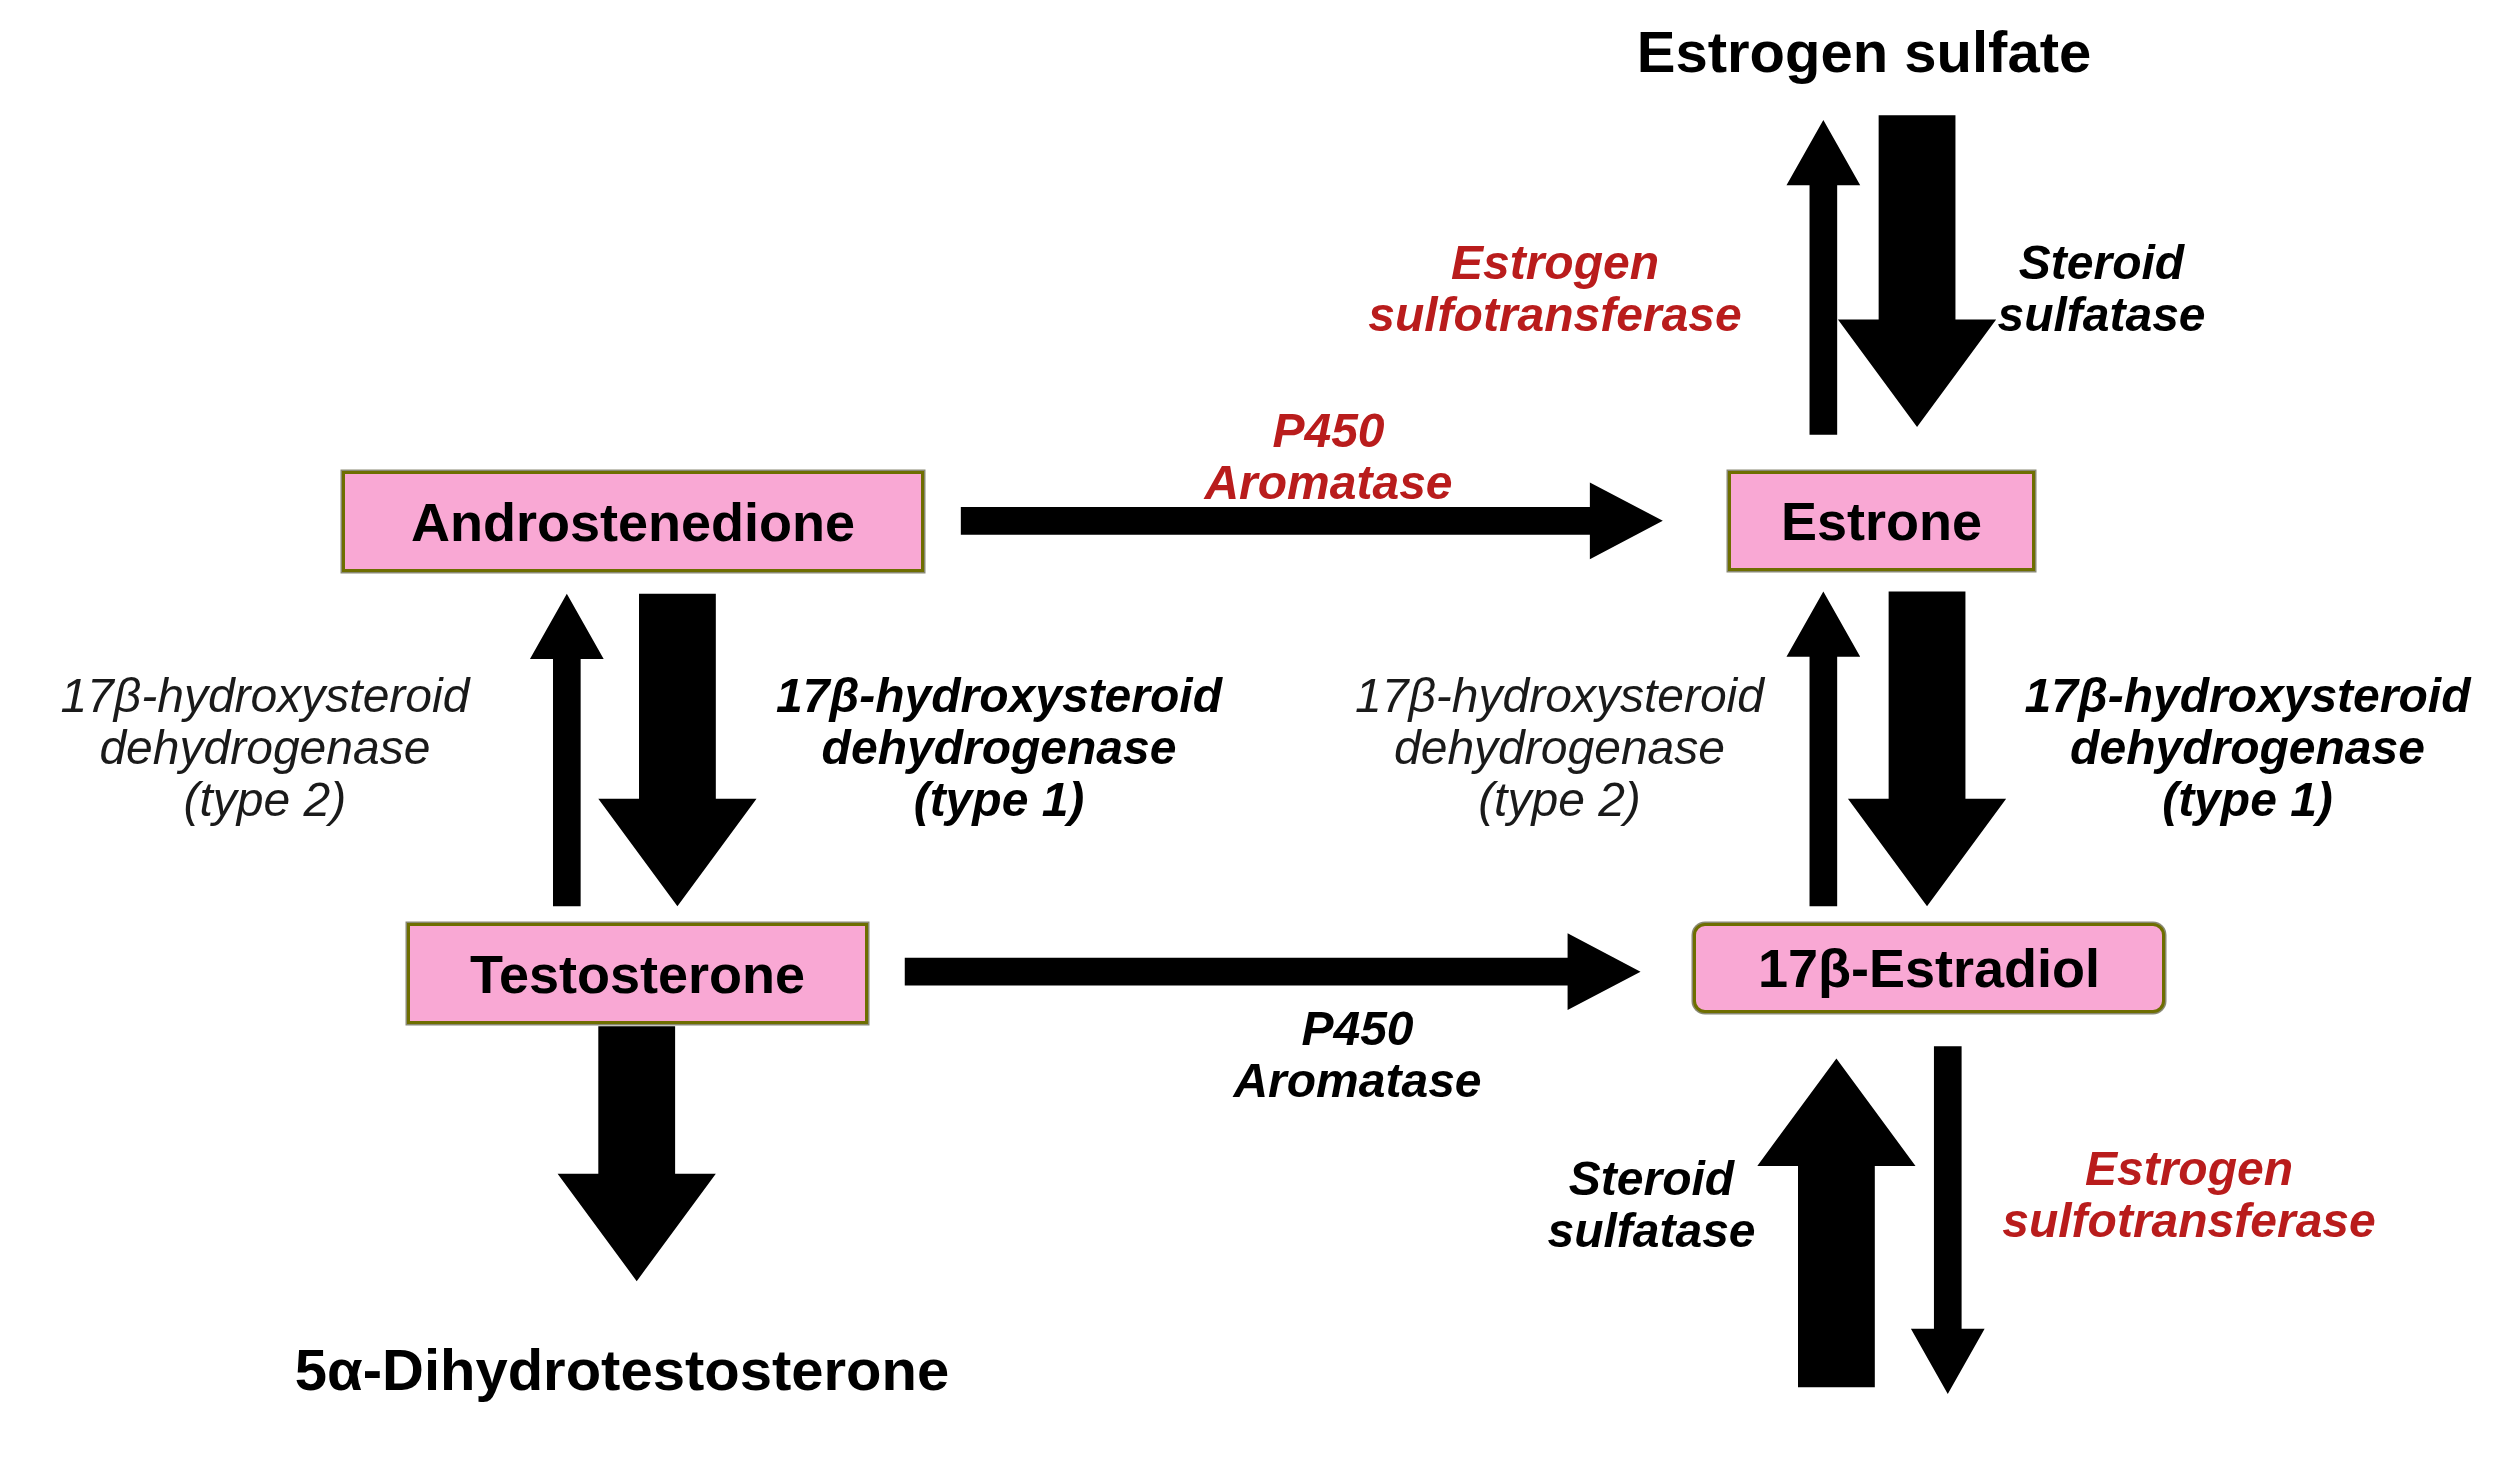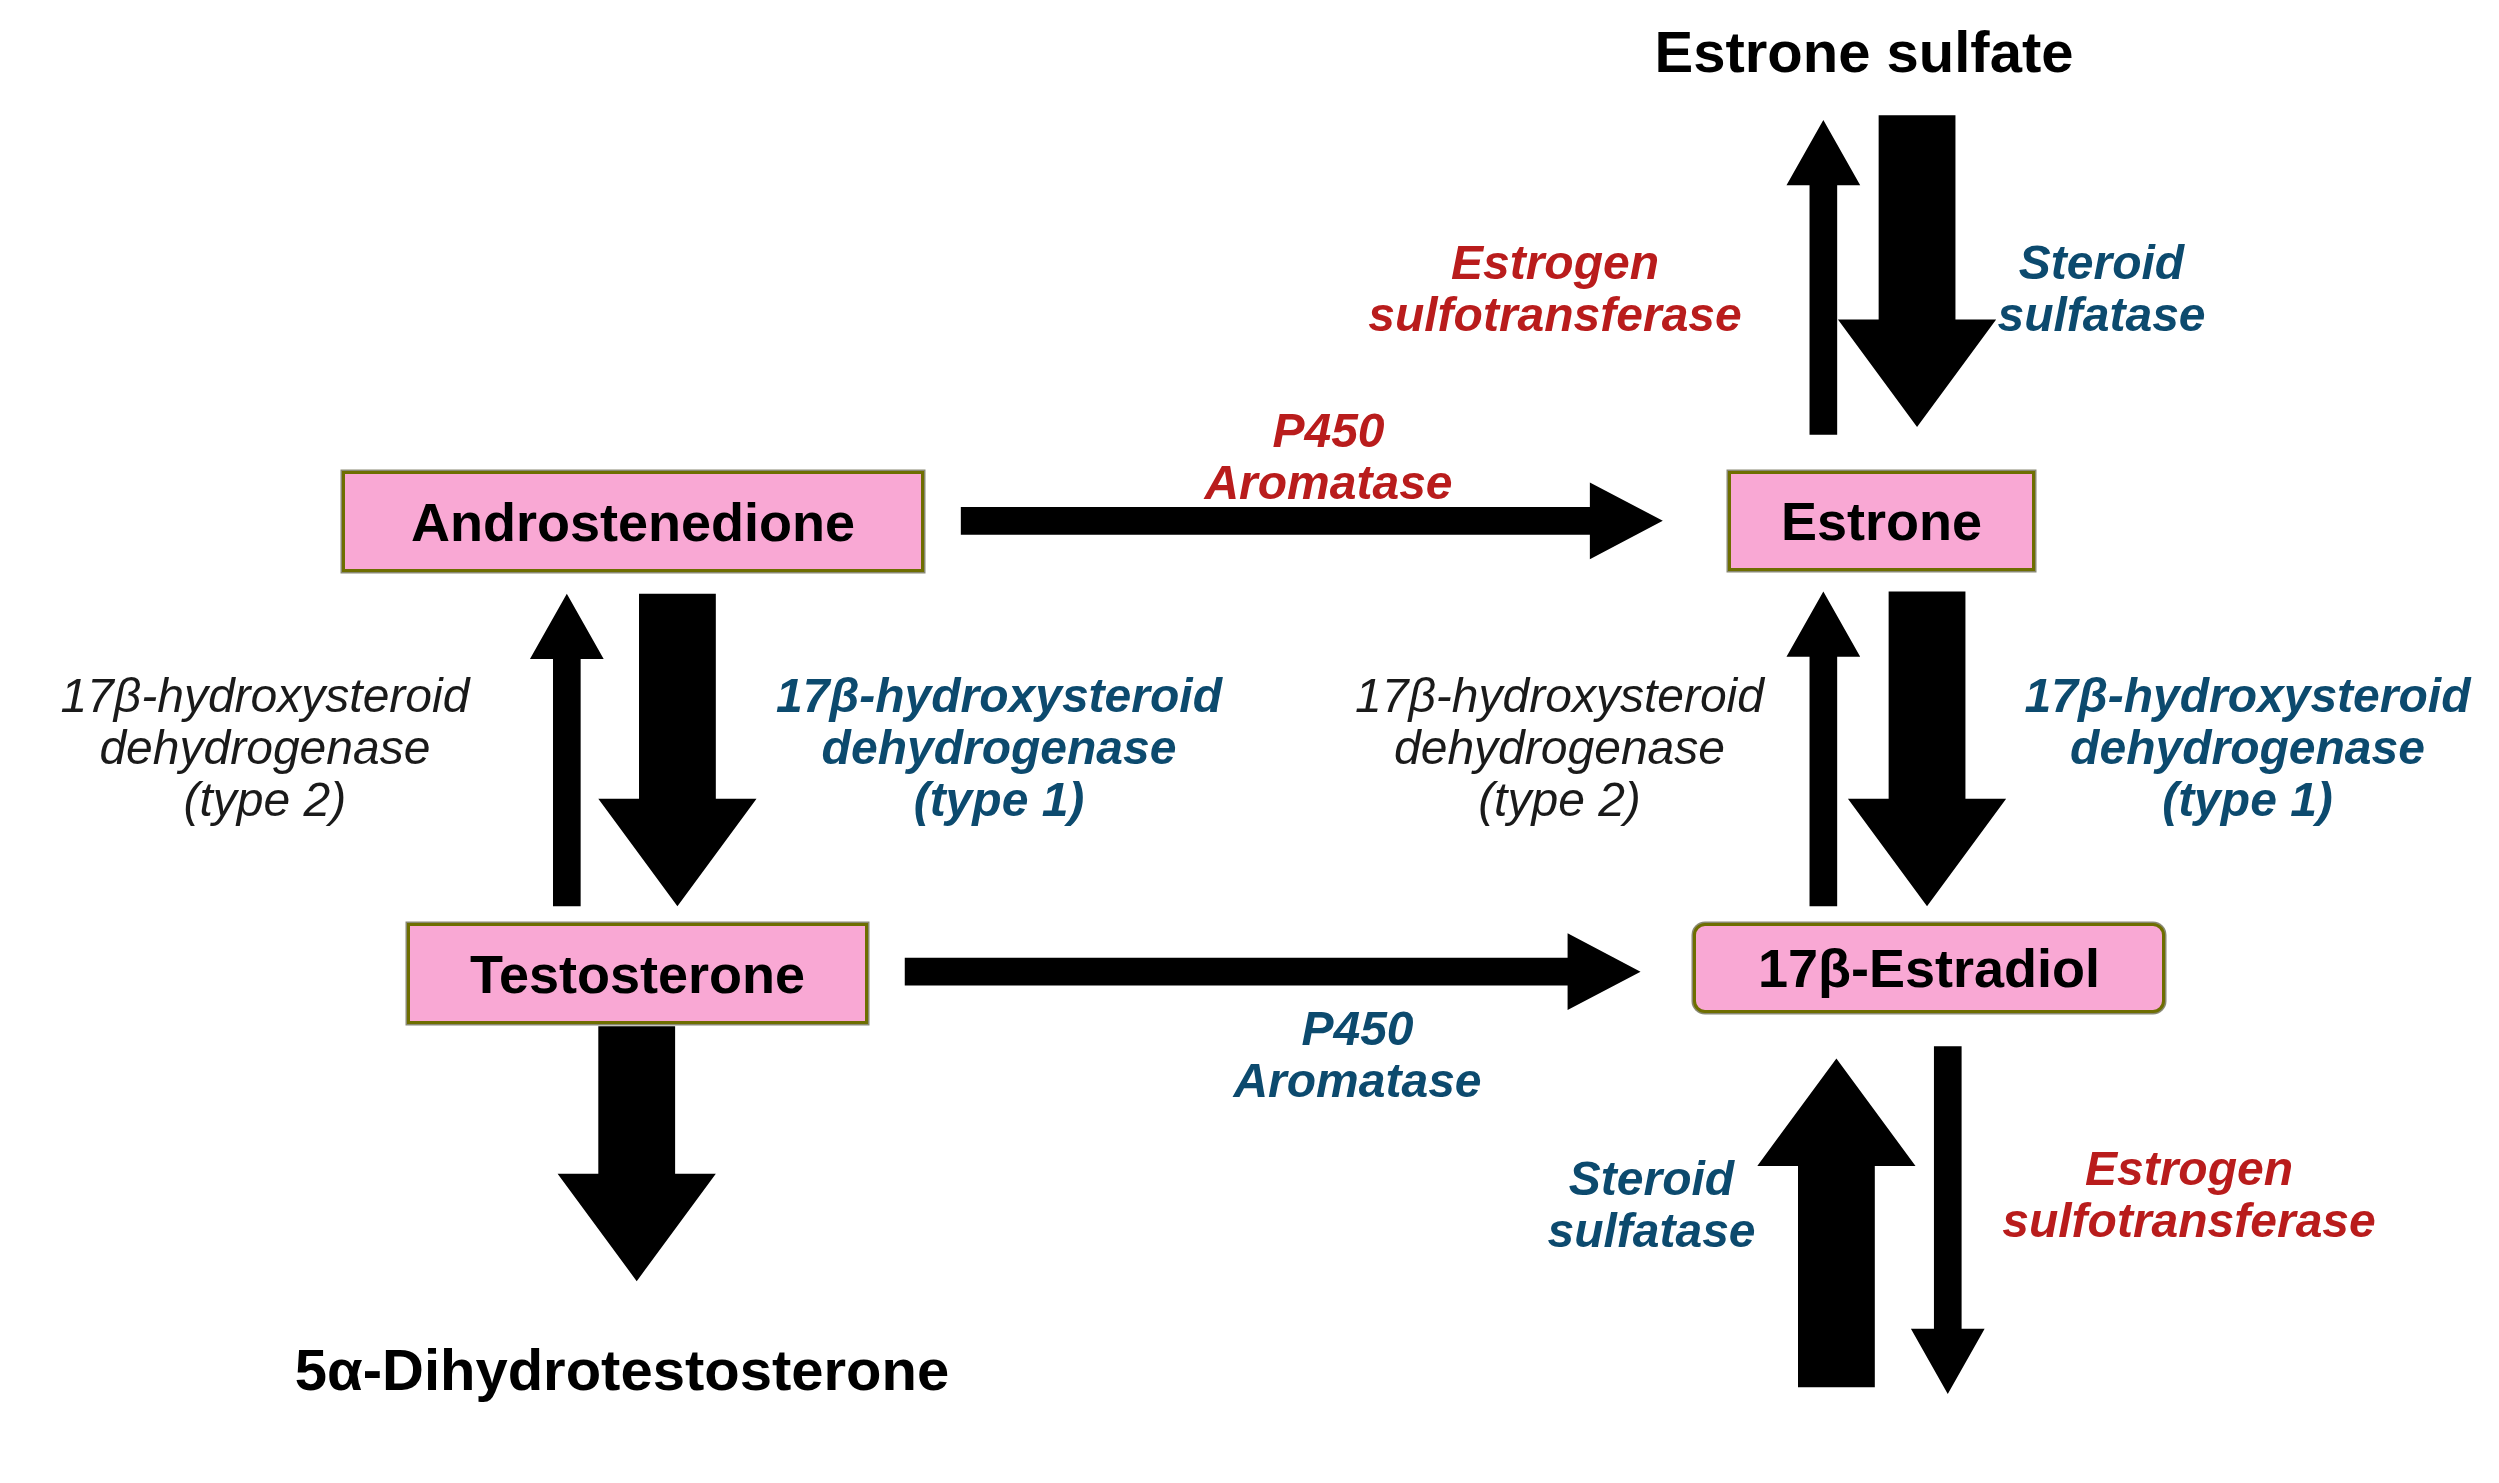--- a/index.html
+++ b/index.html
@@ -44,21 +44,21 @@
   .enzyme {
     position: absolute;
     font-style: italic;
     font-size: 48px;
     line-height: 1.08;
     text-align: center;
     white-space: pre-line;
   }
   .enzyme.bold { font-weight: bold; }
   .green { color: #b91c1c; }
-  .red   { color: #0c4a6e; }
+  .red   { color: #000000; }
   .black { color: #1a1a1a; }
 </style>
 </head>
 <body>
 
 <div class="canvas">
 
   <svg class="arrow-layer" viewBox="0 0 3255 1932" aria-hidden="true">
 
     <polygon points="2374,156 2422,241 2392,241 2392,566 2356,566 2356,241 2326,241" fill="#000"></polygon>
@@ -77,21 +77,21 @@
 
     <polygon points="1178,1247 2041,1247 2041,1215 2136,1265 2041,1315 2041,1283 1178,1283" fill="#000"></polygon>
 
     <polygon points="779,1336 879,1336 879,1528 932,1528 829,1668 726,1528 779,1528" fill="#000"></polygon>
 
     <polygon points="2391,1378 2494,1518 2441,1518 2441,1806 2341,1806 2341,1518 2288,1518" fill="#000"></polygon>
 
     <polygon points="2518,1362 2554,1362 2554,1730 2584,1730 2536,1815 2488,1730 2518,1730" fill="#000"></polygon>
   </svg>
 
-  <div class="compound" style="left:1557px; top:21.5px; width:614px;">Estrone sulfate</div>
+  <div class="compound" style="left:1557px; top:21.5px; width:614px;">Estrogen sulfate</div>
 
   <div class="compound" style="left:238px; top:1340px; width:768px;">5α-Dihydrotestosterone</div>
 
 
   <div class="box" style="left:342px; top:471px; width:582px; height:101px;">Androstenedione</div>
 
   <div class="box" style="left:1728px; top:471px; width:307px; height:100px;">Estrone</div>
 
   <div class="box" style="left:407px; top:923px; width:461px; height:101px;">Testosterone</div>
 

